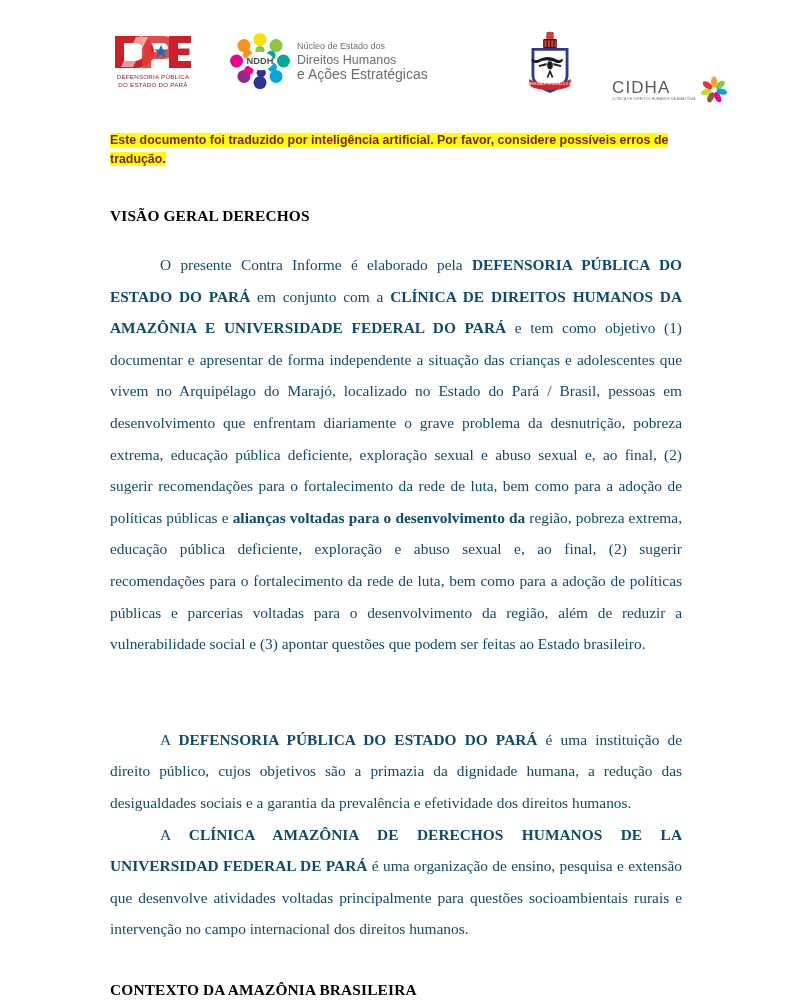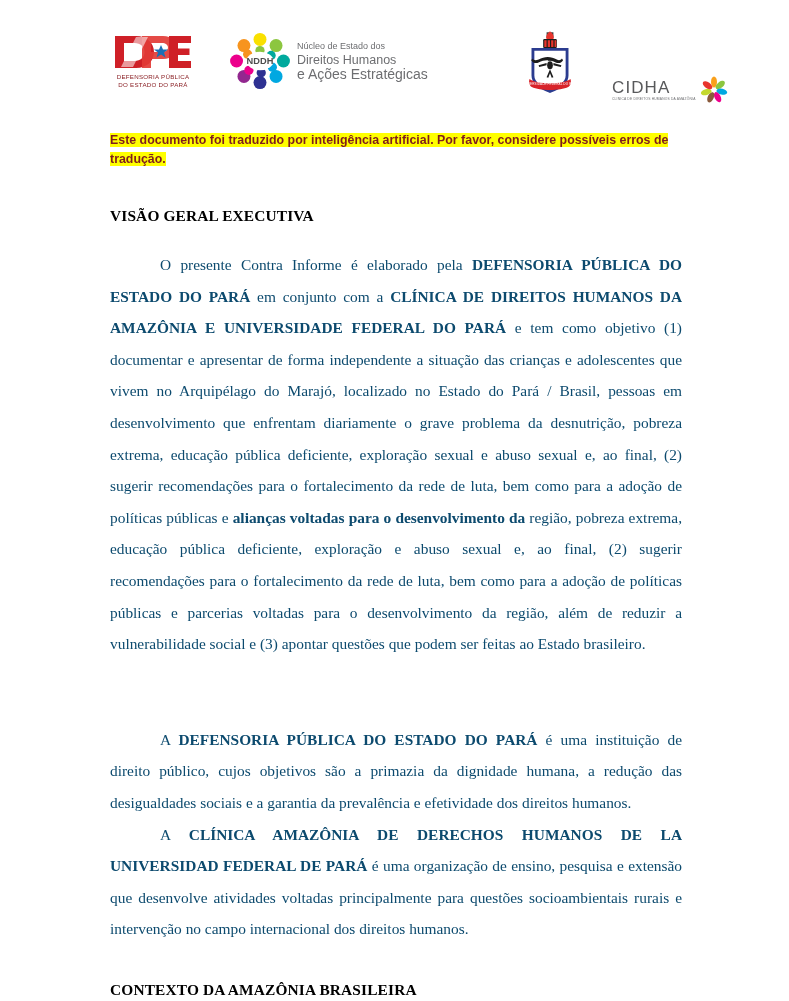--- a/index.html
+++ b/index.html
@@ -230,21 +230,21 @@
     </div>
 
   </div>
 
   <div class="notice">
     <span class="hl">Este documento foi traduzido por inteligência artificial. Por favor, considere possíveis erros de tradução.</span>
   </div>
 
   <div class="doc-body">
 
-    <h2 class="section">VISÃO GERAL EXECUTIVA</h2>
+    <h2 class="section">VISÃO GERAL DERECHOS</h2>
     <div class="sp-h2-to-p"></div>
     <p class="para"><span>O presente Contra Informe é elaborado pela </span><b>DEFENSORIA PÚBLICA DO ESTADO DO PARÁ</b><span> em conjunto com a </span><b>CLÍNICA DE DIREITOS HUMANOS DA AMAZÔNIA E UNIVERSIDADE FEDERAL DO PARÁ</b><span> e tem como objetivo (1) documentar e apresentar de forma independente a situação das crianças e adolescentes que vivem no Arquipélago do Marajó, localizado no Estado do Pará / Brasil, pessoas em desenvolvimento que enfrentam diariamente o grave problema da desnutrição, pobreza extrema, educação pública deficiente, exploração sexual e abuso sexual e, ao final, (2) sugerir recomendações para o fortalecimento da rede de luta, bem como para a adoção de políticas públicas e </span><b>alianças voltadas para o desenvolvimento da</b><span> região, pobreza extrema, educação pública deficiente, exploração e abuso sexual e, ao final, (2) sugerir recomendações para o fortalecimento da rede de luta, bem como para a adoção de políticas públicas e parcerias voltadas para o desenvolvimento da região, além de reduzir a vulnerabilidade social e (3) apontar questões que podem ser feitas ao Estado brasileiro.</span></p>
 
     <div class="sp-p-to-h2"></div>
     <div class="sp-h2-to-p2"></div>
     <p class="para"><span>A </span><b>DEFENSORIA PÚBLICA DO ESTADO DO PARÁ</b><span> é uma instituição de direito público, cujos objetivos são a primazia da dignidade humana, a redução das desigualdades sociais e a garantia da prevalência e efetividade dos direitos humanos.</span></p>
     <p class="para"><span>A </span><b>CLÍNICA AMAZÔNIA DE DERECHOS HUMANOS DE LA UNIVERSIDAD FEDERAL DE PARÁ</b><span> é uma organização de ensino, pesquisa e extensão que desenvolve atividades voltadas principalmente para questões socioambientais rurais e intervenção no campo internacional dos direitos humanos.</span></p>
 
     <div class="sp-p-to-h2-last"></div>
     <h2 class="section">CONTEXTO DA AMAZÔNIA BRASILEIRA</h2>

